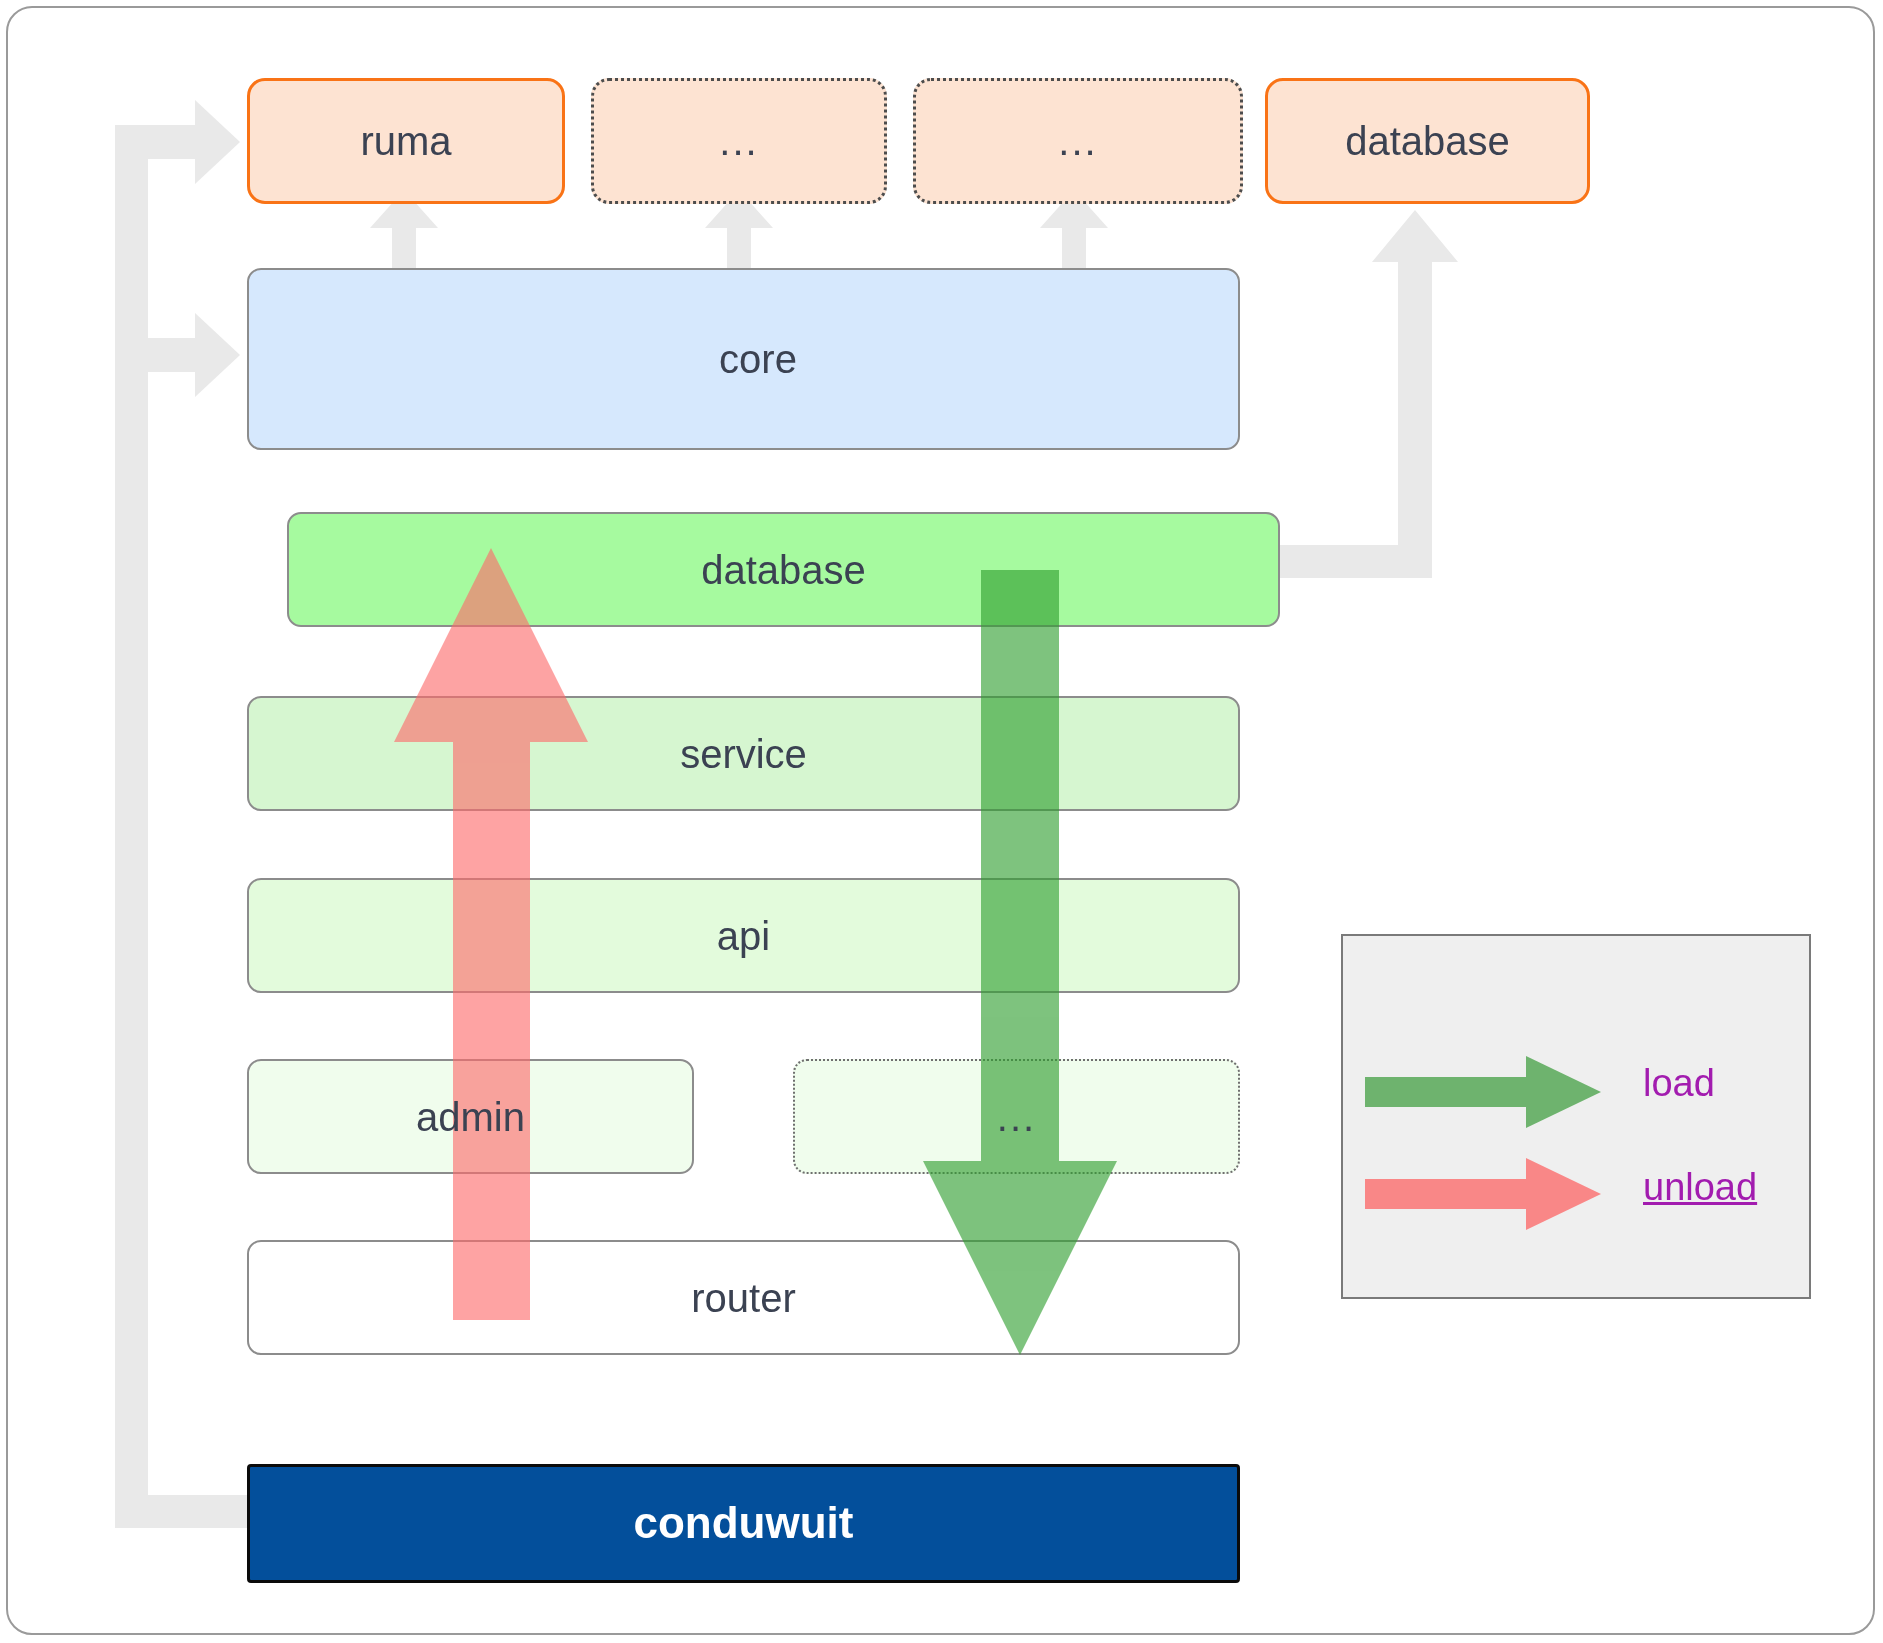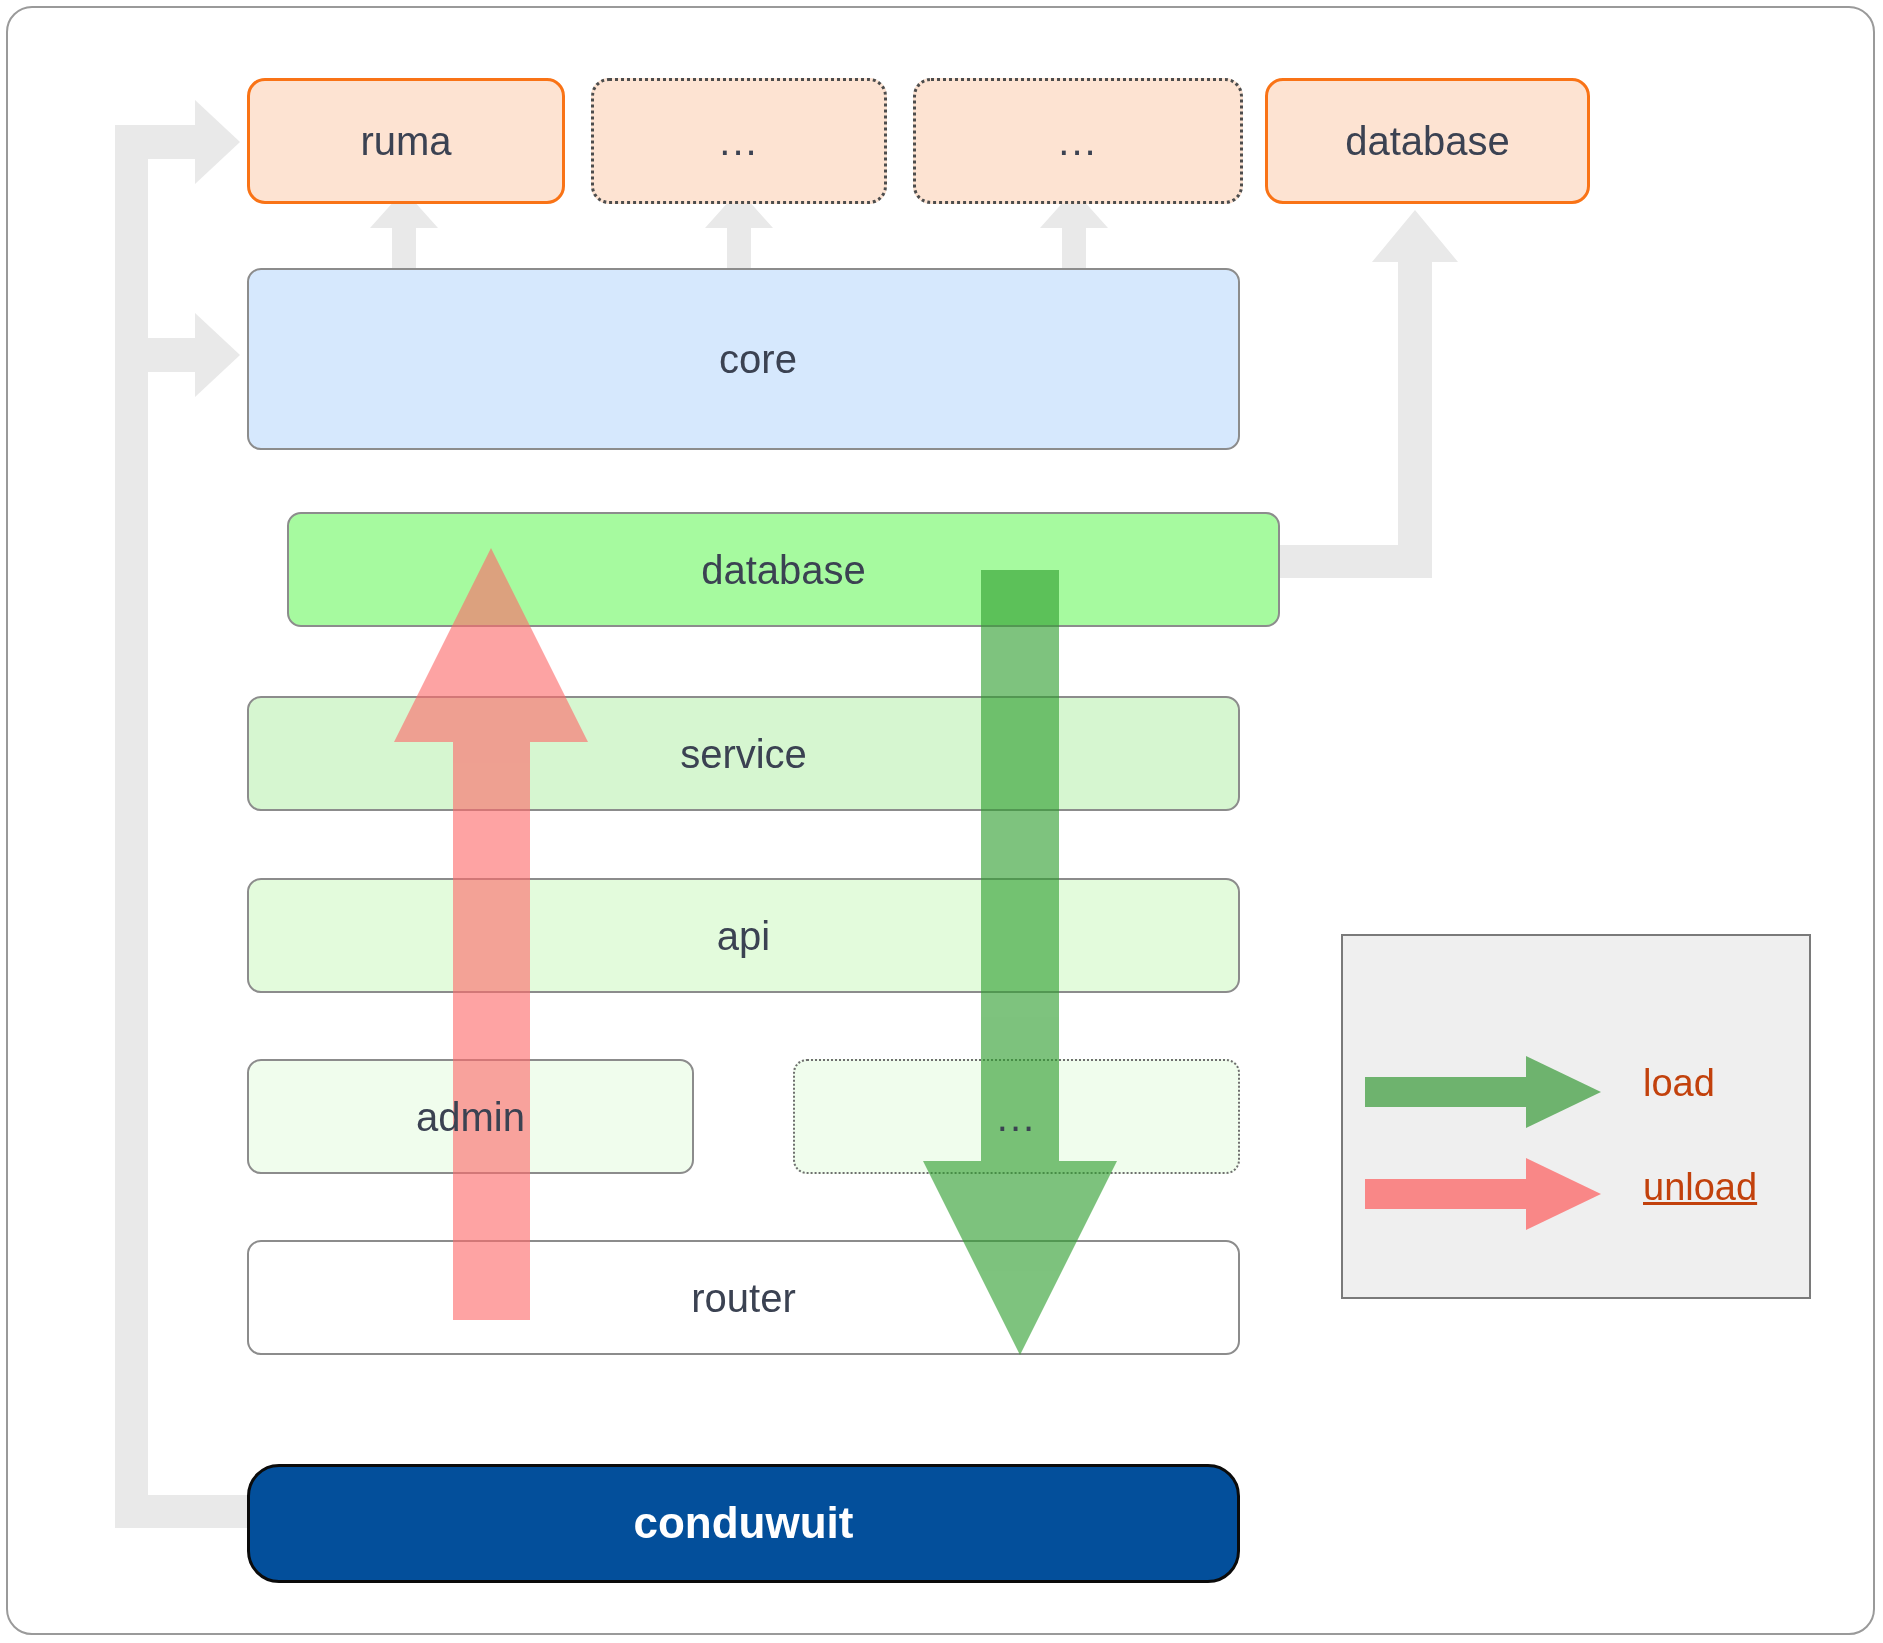--- a/index.html
+++ b/index.html
@@ -83,21 +83,21 @@
   .svc-box    { background: #d6f6d0; }
   .api-box    { background: #e3fbdc; }
   .admin-box  { background: #f0fded; }
   .ellip-box  { background: #f0fded; }
   .router-box { background: #ffffff; }
 
   
   .binary {
     background: #034f9b;
     border: 3px solid #0b0b0b;
-    border-radius: 32px;
+    border-radius: 4px;
     color: #ffffff;
     font-size: 44px;
     font-weight: bold;
   }
 
   
   #legend {
     position: absolute;
     left: 1341px;
     top: 934px;
@@ -112,21 +112,21 @@
     top: 28px;
     left: 0;
     width: 100%;
     text-align: center;
     font-size: 42px;
     color: #111111;
   }
   .legend-row-label {
     position: absolute;
     font-size: 38px;
-    color: #c2410c;
+    color: #a21caf;
     white-space: nowrap;
   }
   #legend-load-label   { left: 300px; top: 126px; }
   #legend-unload-label { left: 300px; top: 230px; text-decoration: underline; }
 </style>
 </head>
 <body>
 
 <div id="canvas">
   <div id="frame"></div>

